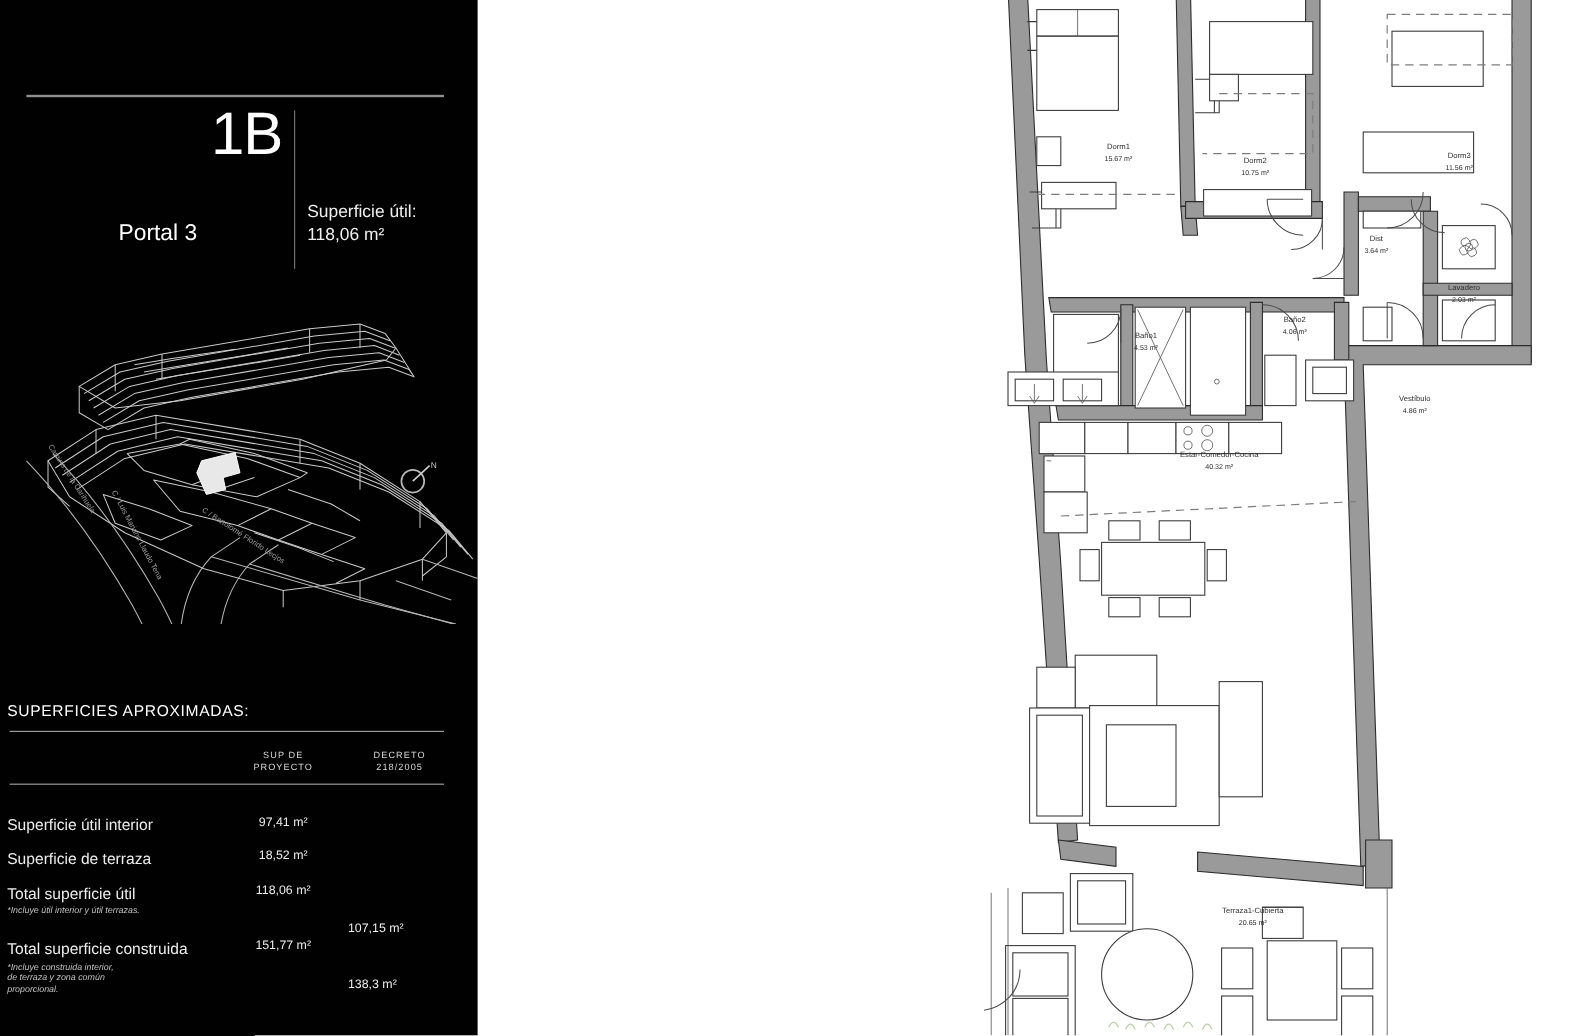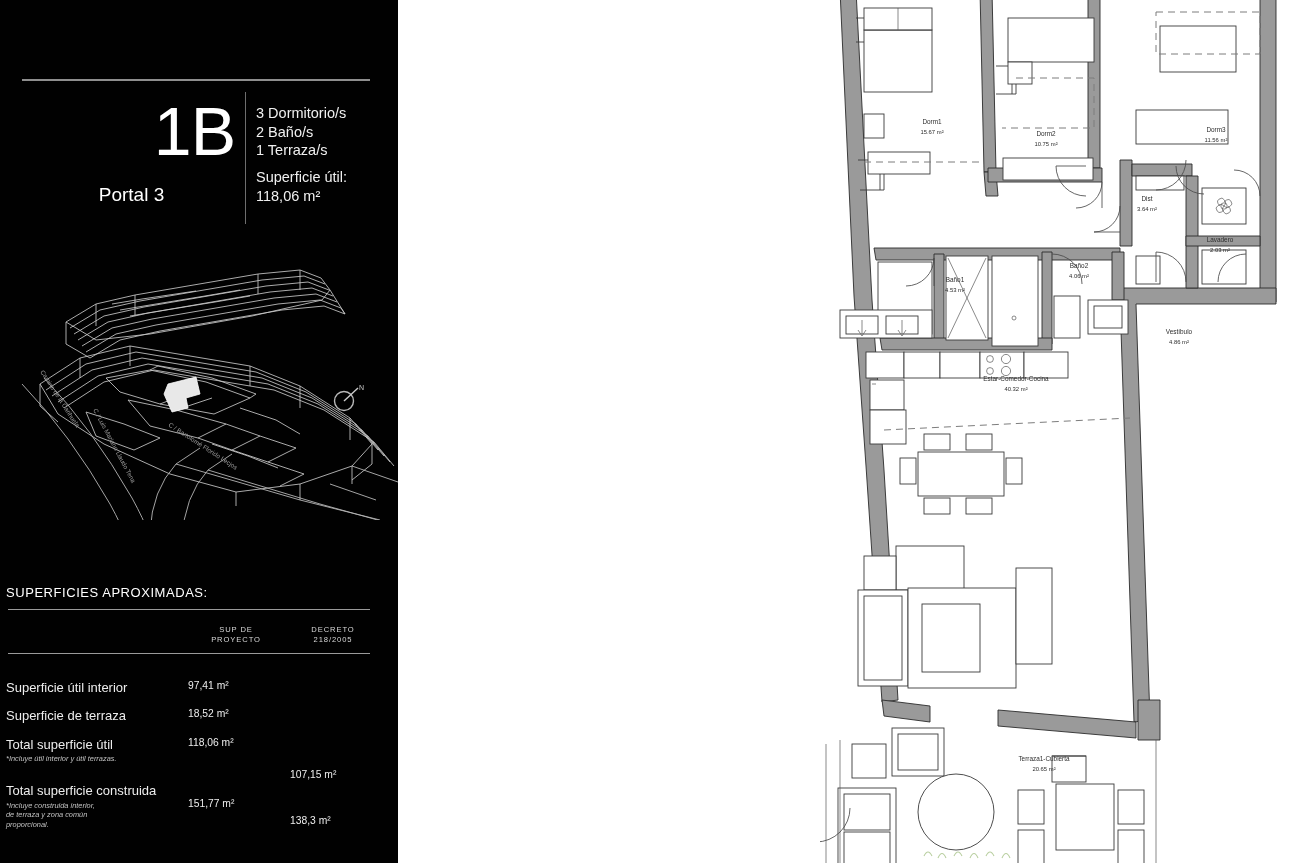--- a/index.html
+++ b/index.html
@@ -11,22 +11,22 @@
     position:absolute; left:0; top:0; width:398px; height:863px;
     background:#010101; color:#ffffff;
   }
   #header-rule{
     position:absolute; left:22px; top:79px; width:348px; height:2px;
     background:#8e8e8e;
   }
   #unit-block{ position:absolute; left:0; top:92px; width:398px; height:140px; }
   #unit-code{
     position:absolute; left:105px; top:-6px; width:130px;
-    text-align:right; font-size:68px; font-weight:300; letter-spacing:-1px;
-    color:#ffffff; line-height:1;margin-top:11px;
+    text-align:right; font-size:50px; font-weight:300; letter-spacing:-1px;
+    color:#ffffff; line-height:1;
   }
   #unit-portal{
     position:absolute; left:44px; top:92px; width:175px;
     text-align:center; font-size:19px; font-weight:400; color:#ffffff;
   }
   #unit-divider{
     position:absolute; left:245px; top:0px; width:1px; height:132px;
     background:#6e6e6e;
   }
   #unit-specs{ position:absolute; left:256px; top:12px; width:140px; }
@@ -49,21 +49,21 @@
   #rule-b{ position:absolute; left:8px; top:73px; width:362px; height:1px; background:#9a9a9a; }
   .colhead{
     position:absolute; top:45px; font-size:7.6px; letter-spacing:.9px;
     color:#d8d8d8; text-align:center; line-height:10px;
   }
   #colhead-1{ left:188px; width:96px; }
   #colhead-2{ left:290px; width:86px; }
 
   .srow{ position:absolute; left:0; width:398px; }
   .s-label{ position:absolute; left:6px; font-size:13px; color:#ededed; white-space:nowrap; }
-  .s-v1{ position:absolute; left:188px; width:96px; font-size:10.3px; color:#ededed; }
+  .s-v1{ position:absolute; left:188px; width:96px; font-size:10.3px; color:#ededed;text-align:center; }
   .s-v2{ position:absolute; left:290px; width:86px; font-size:10.3px; color:#ededed;margin-top:32px; }
   .s-note{
     position:absolute; left:6px; font-size:7.4px; font-style:italic;
     color:#c2c2c2; line-height:9.4px; white-space:pre-line;
   }
 
   
   #floorplan{ position:absolute; left:820px; top:0; width:495px; height:863px; }
   #floorplan svg{ display:block; }
   .wall{ fill:#9a9a9a; stroke:#2b2b2b; stroke-width:.9; }
@@ -81,25 +81,20 @@
 
 <div id="info-panel">
 
   <div id="header-rule"></div>
 
   <div id="unit-block">
     <div id="unit-code">1B</div>
     <div id="unit-portal">Portal 3</div>
     <div id="unit-divider"></div>
 
-    <div id="unit-specs">
-      <div class="sl">3 Dormitorio/s</div>
-      <div class="sl">2 Baño/s</div>
-      <div class="sl">1 Terraza/s</div>
-    </div>
 
     <div id="unit-area">
       <div class="sl">Superficie útil:</div>
       <div class="sl">118,06 m²</div>
     </div>
   </div>
 
   <div id="site-diagram">
     <svg width="398" height="272" viewBox="0 0 398 272">
       <g fill="none" stroke="#c9c9c9" stroke-width="0.85" stroke-linejoin="round">
@@ -210,21 +205,21 @@
 
     <div class="srow">
       <div class="s-label" style="top:157px">Total superficie útil</div>
       <div class="s-v1" style="top:157px">118,06 m²</div>
       <div class="s-v2" style="top:157px">107,15 m²</div>
       <div class="s-note" style="top:174px">*Incluye útil interior y útil terrazas.</div>
     </div>
 
     <div class="srow">
       <div class="s-label" style="top:203px">Total superficie construida</div>
-      <div class="s-v1" style="top:218px">151,77 m²</div>
+      <div class="s-v1" style="top:203px">151,77 m²</div>
       <div class="s-v2" style="top:203px">138,3 m²</div>
       <div class="s-note" style="top:221px">*Incluye construida interior,
 de terraza y zona común
 proporcional.</div>
     </div>
   </div>
 </div>
 
 <div id="floorplan">
   <svg width="495" height="863" viewBox="0 0 495 863">

